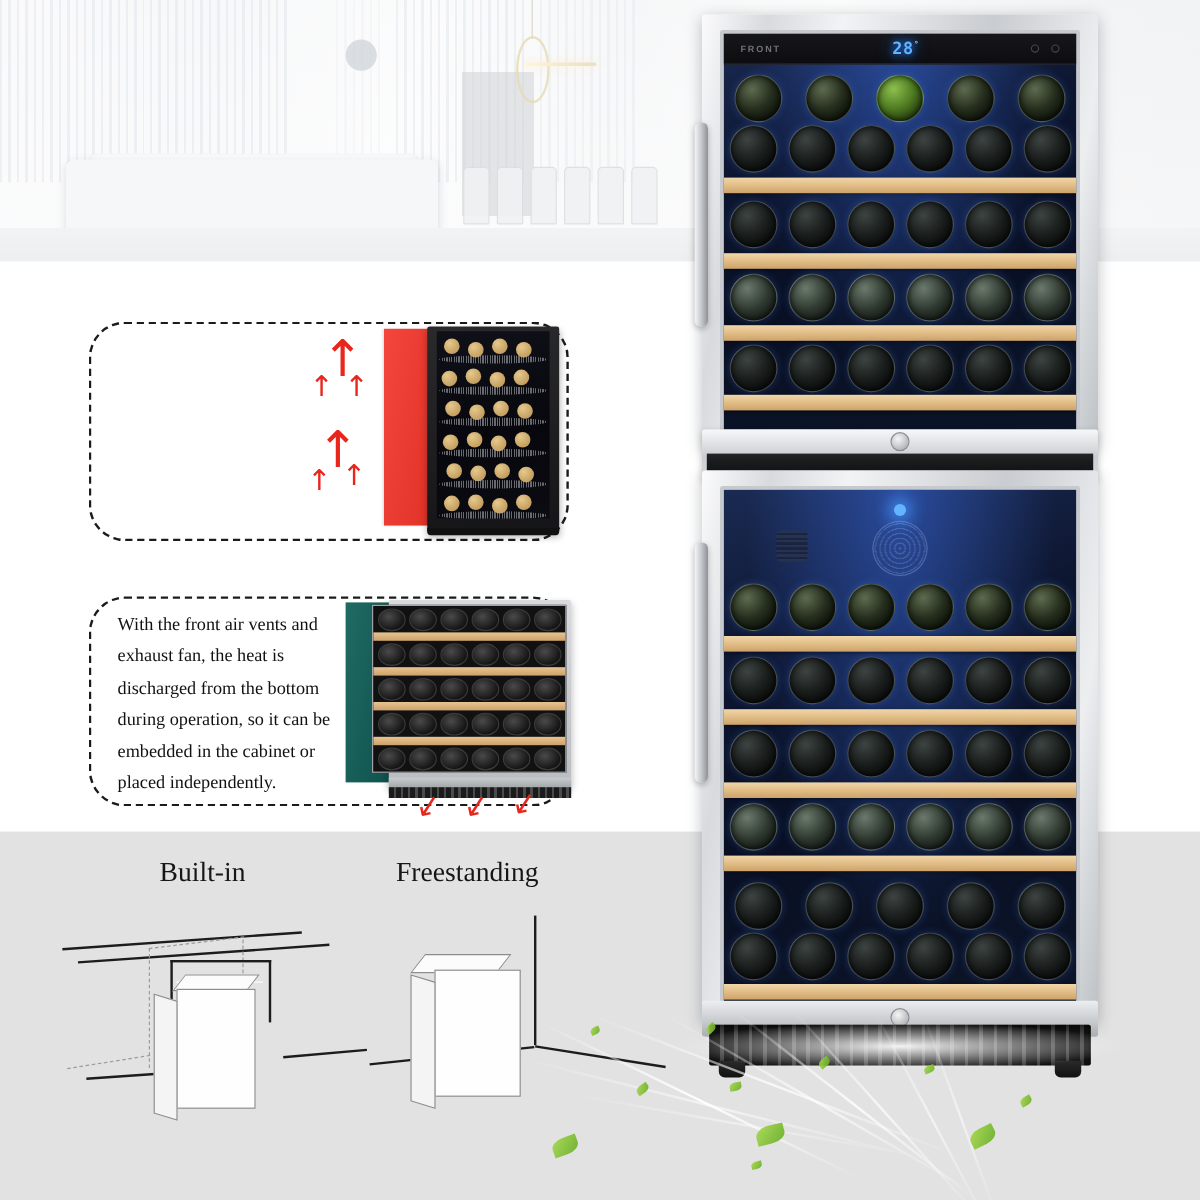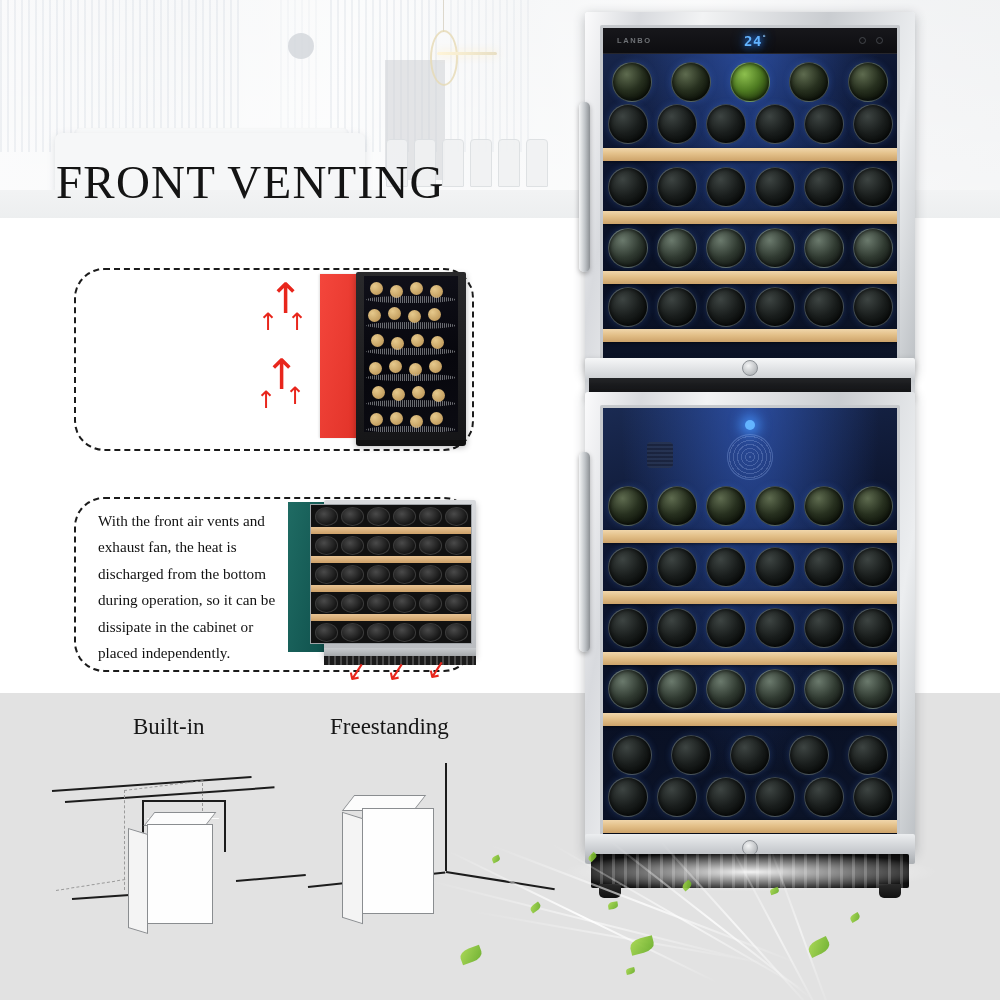--- a/index.html
+++ b/index.html
@@ -232,21 +232,20 @@
       <div class="chair" style="left:90px;"></div>
       <div class="chair" style="left:118px;"></div>
       <div class="chair" style="left:146px;"></div>
     </div>
     <div class="floor-hero"></div>
   </div>
 
   <div class="bg-mid"></div>
   <div class="bg-bottom"></div>
 
-  <div class="hero-title">FRONT VENTING</div>
 
   <div class="callout" id="c1"></div>
 
   <div class="mini1">
     <div class="m1-red"></div>
     <div class="m1-body">
       <div class="m1-glass">
         <div class="m1-row" style="top:2px;">
           <span class="cork" style="left:6px;top:4px;"></span>
             <span class="cork" style="left:26px;top:7px;"></span>
@@ -294,21 +293,21 @@
     <div class="m1-foot"></div>
     <span class="arrow-up" style="left:-22px;top:6px;font-size:42px;">↑</span>
     <span class="arrow-up" style="left:-32px;top:38px;font-size:24px;">↑</span>
     <span class="arrow-up" style="left:-3px;top:38px;font-size:24px;">↑</span>
     <span class="arrow-up" style="left:-26px;top:82px;font-size:42px;">↑</span>
     <span class="arrow-up" style="left:-34px;top:116px;font-size:24px;">↑</span>
     <span class="arrow-up" style="left:-5px;top:112px;font-size:24px;">↑</span>
   </div>
 
   <div class="callout" id="c2"></div>
-  <div class="para" id="p2">With the front air vents and exhaust fan, the heat is discharged from the bottom during operation, so it can be dissipate in the cabinet or placed independently.</div>
+  <div class="para" id="p2">With the front air vents and exhaust fan, the heat is discharged from the bottom during operation, so it can be embedded in the cabinet or placed independently.</div>
 
   <div class="mini2">
     <div class="m2-teal"></div>
     <div class="m2-body"></div>
     <div class="m2-glass">
       <div class="m2-bot" style="top:2px;">
         <span class="bottleend" style="left:2px;"></span>
           <span class="bottleend" style="left:28px;"></span>
         <span class="bottleend" style="left:54px;"></span>
           <span class="bottleend" style="left:80px;"></span>
@@ -398,23 +397,23 @@
     </div>
   </div>
 
   <div class="product">
 
     <div class="unit-frame" id="unitTop">
       <div class="glass-door">
         <div class="blue-glow"></div>
 
         <div class="ctrl-bar">
-          <span class="brand">LANBO</span>
+          <span class="brand">FRONT</span>
           <span style="flex:1"></span>
-          <span class="tempbox"><span>24</span><span class="tempunit">°</span></span>
+          <span class="tempbox"><span>28</span><span class="tempunit">°</span></span>
           <span style="flex:1"></span>
           <span class="ctrl-dot"></span>
           <span class="ctrl-dot"></span>
         </div>
 
         <div class="bottle-row" style="top:34px;">
           <span class="bottle"></span>
             <span class="bottle"></span>
             <span class="bottle green"></span>
           <span class="bottle"></span>

